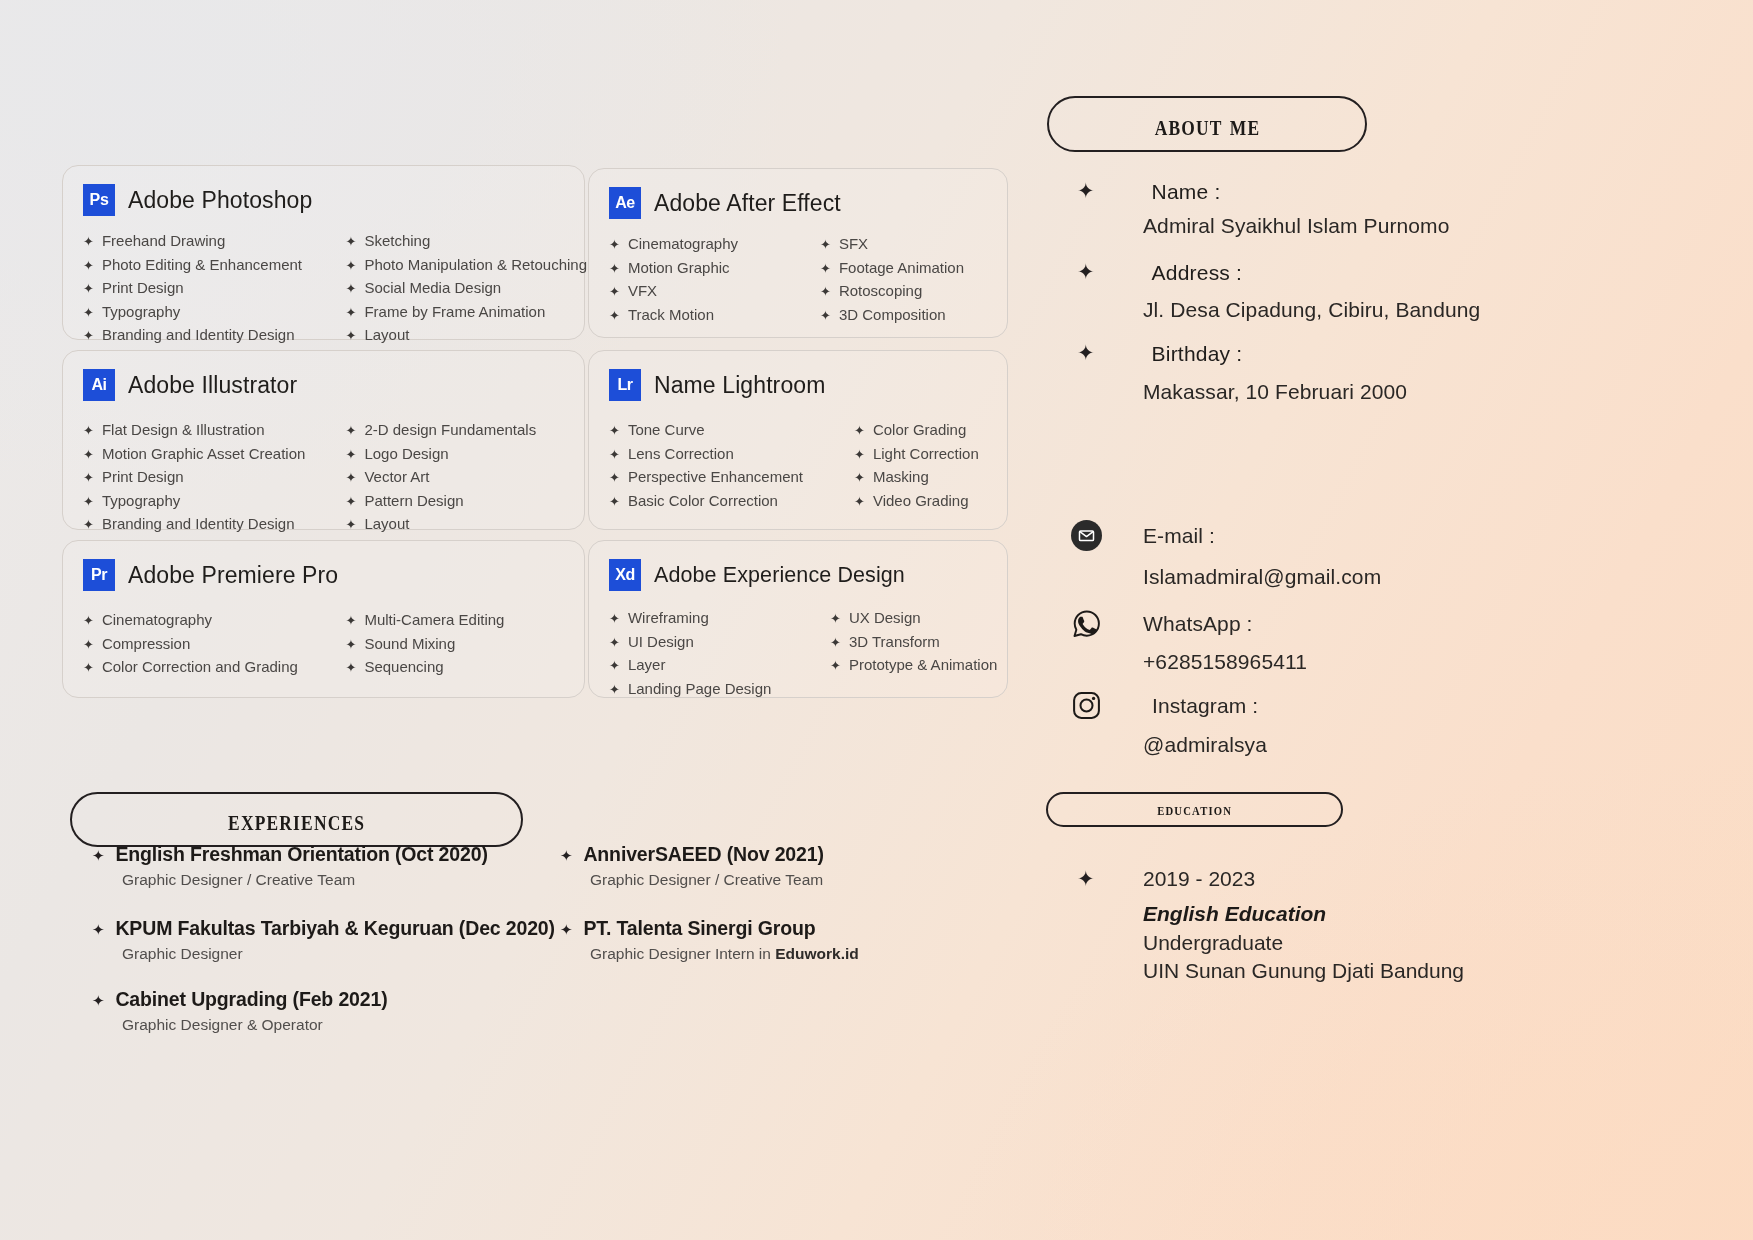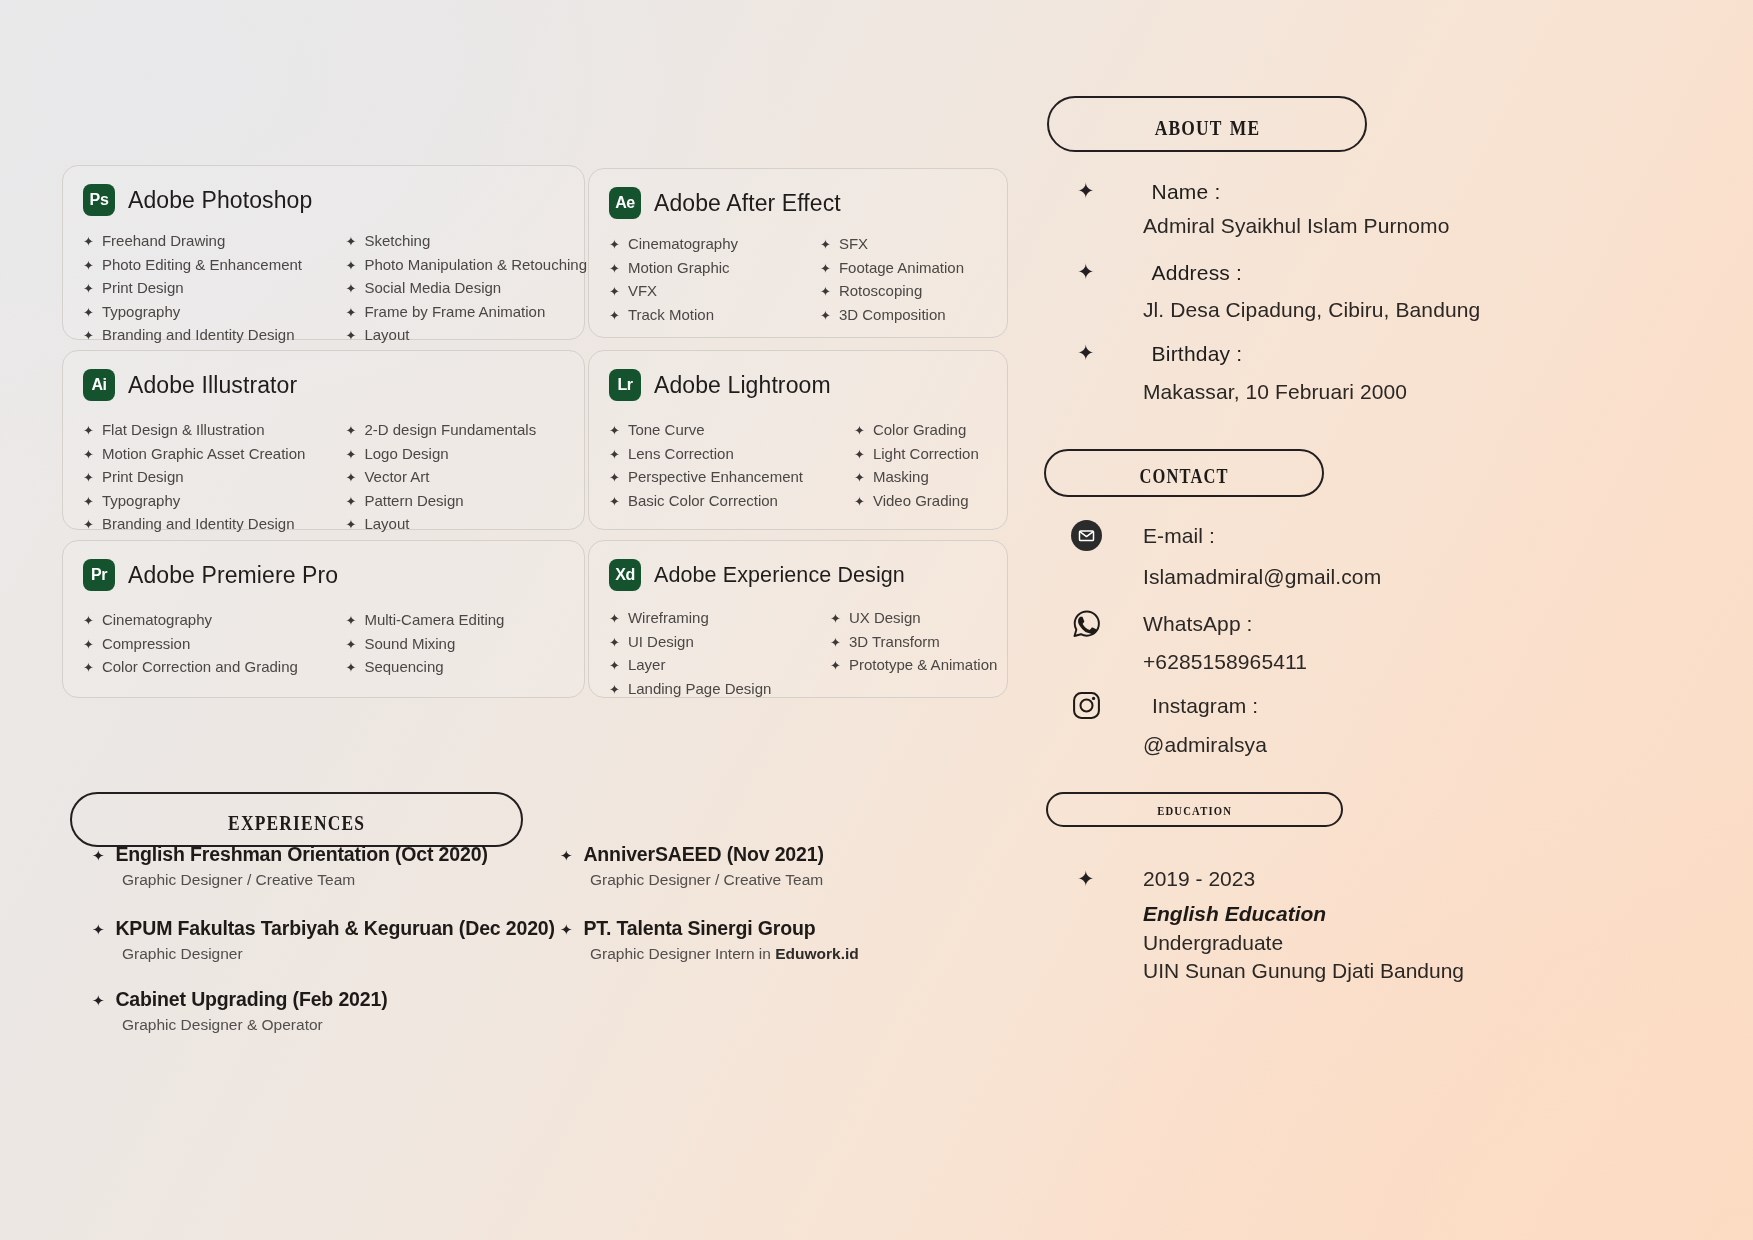--- a/index.html
+++ b/index.html
@@ -75,22 +75,22 @@
   }
   .card-head {
     display: flex;
     align-items: center;
     gap: 13px;
     padding: 18px 0 0 20px;
   }
   .adobe-badge {
     width: 32px;
     height: 32px;
-    border-radius: 8px;
-    background: #14532d;
+    border-radius: 0;
+    background: #1d4ed8;
     color: #fff;
     display: flex;
     align-items: center;
     justify-content: center;
     font-size: 16px;
     font-weight: 700;
     letter-spacing: -0.4px;
     flex: none;
   }
   .card-title {
@@ -341,21 +341,21 @@
             <span class="sp">✦</span>
             <span>Layout</span>
           </div>
       </div>
     </div>
   </div>
 
   <div class="card" style="left:588px; top:350px; width:420px; height:180px;">
     <div class="card-head">
       <div class="adobe-badge">Lr</div>
-      <div class="card-title">Adobe Lightroom</div>
+      <div class="card-title">Name Lightroom</div>
     </div>
     <div class="skill-cols" style="padding-top:18px;">
       <div class="skill-col">
         <div class="skill-item">
             <span class="sp">✦</span>
             <span>Tone Curve</span>
           </div>
         <div class="skill-item">
             <span class="sp">✦</span>
             <span>Lens Correction</span>
@@ -527,23 +527,20 @@
     <span class="info-label" style="margin-left:57px;">Address  :</span>
   </div>
   <div class="info-value" style="left:1143px; top:298px;">Jl. Desa Cipadung, Cibiru, Bandung</div>
 
   <div class="info-row" style="left:1077px; top:342px;">
     <span class="star-big">✦</span>
     <span class="info-label" style="margin-left:57px;">Birthday  :</span>
   </div>
   <div class="info-value" style="left:1143px; top:380px;">Makassar, 10 Februari 2000</div>
 
-  <div class="pill" style="position:absolute; left:1044px; top:449px; width:280px; height:48px; font-size:24px;">
-    <span>Contact</span>
-  </div>
 
   <div class="contact-icon" style="left:1071px; top:520px;">
     <svg width="31" height="31" viewBox="0 0 31 31">
       <circle cx="15.5" cy="15.5" r="15.5" fill="#2b2b2b"></circle>
       <rect x="8.5" y="11" width="14" height="9.6" rx="1.1" fill="none" stroke="#fff" stroke-width="1.5"></rect>
       <path d="M8.9 11.7 L15.5 16.6 L22.1 11.7" fill="none" stroke="#fff" stroke-width="1.5" stroke-linecap="round" stroke-linejoin="round"></path>
     </svg>
   </div>
   <div class="info-value" style="left:1143px; top:524px;">E-mail  :</div>
   <div class="info-value" style="left:1143px; top:565px;">Islamadmiral@gmail.com</div>

